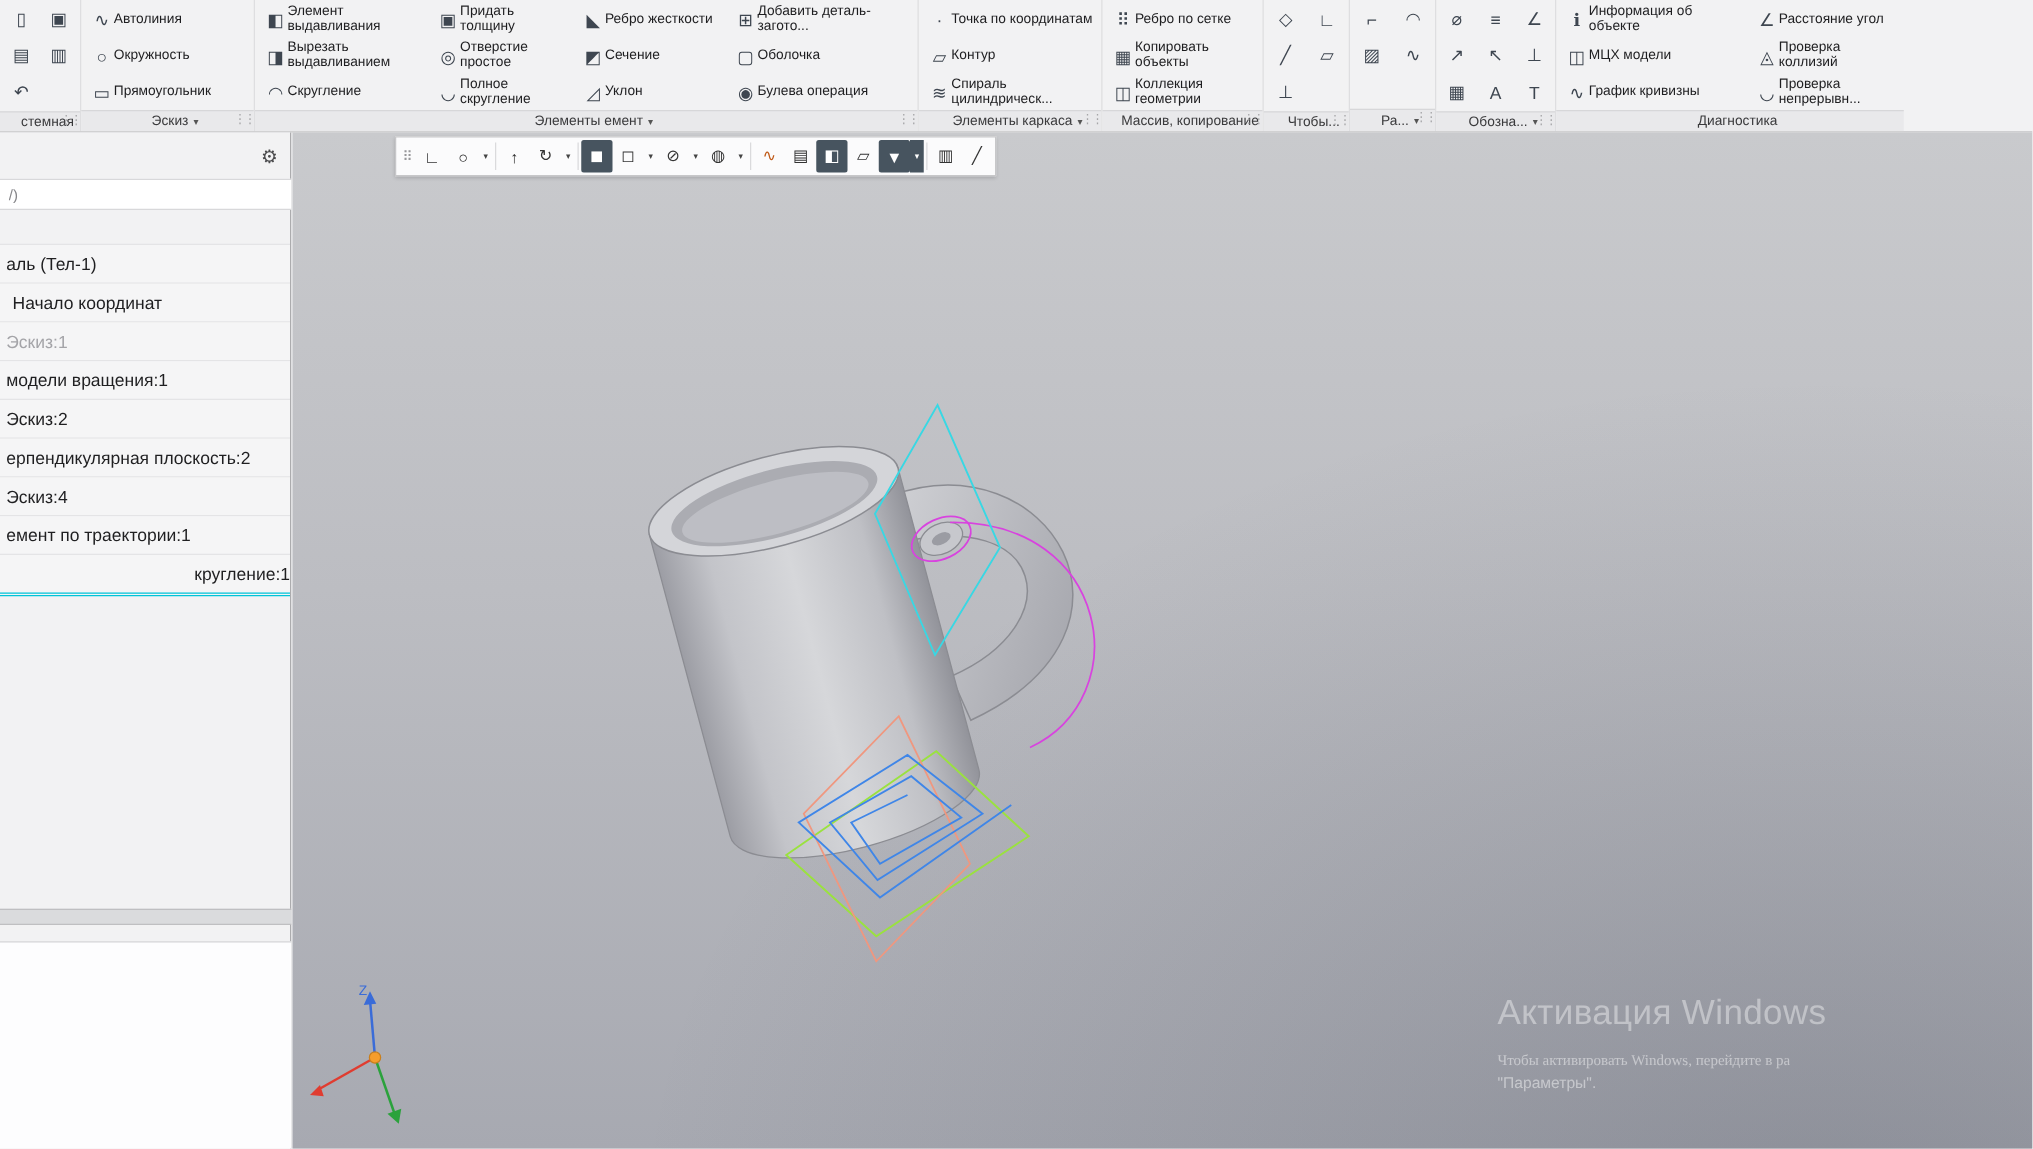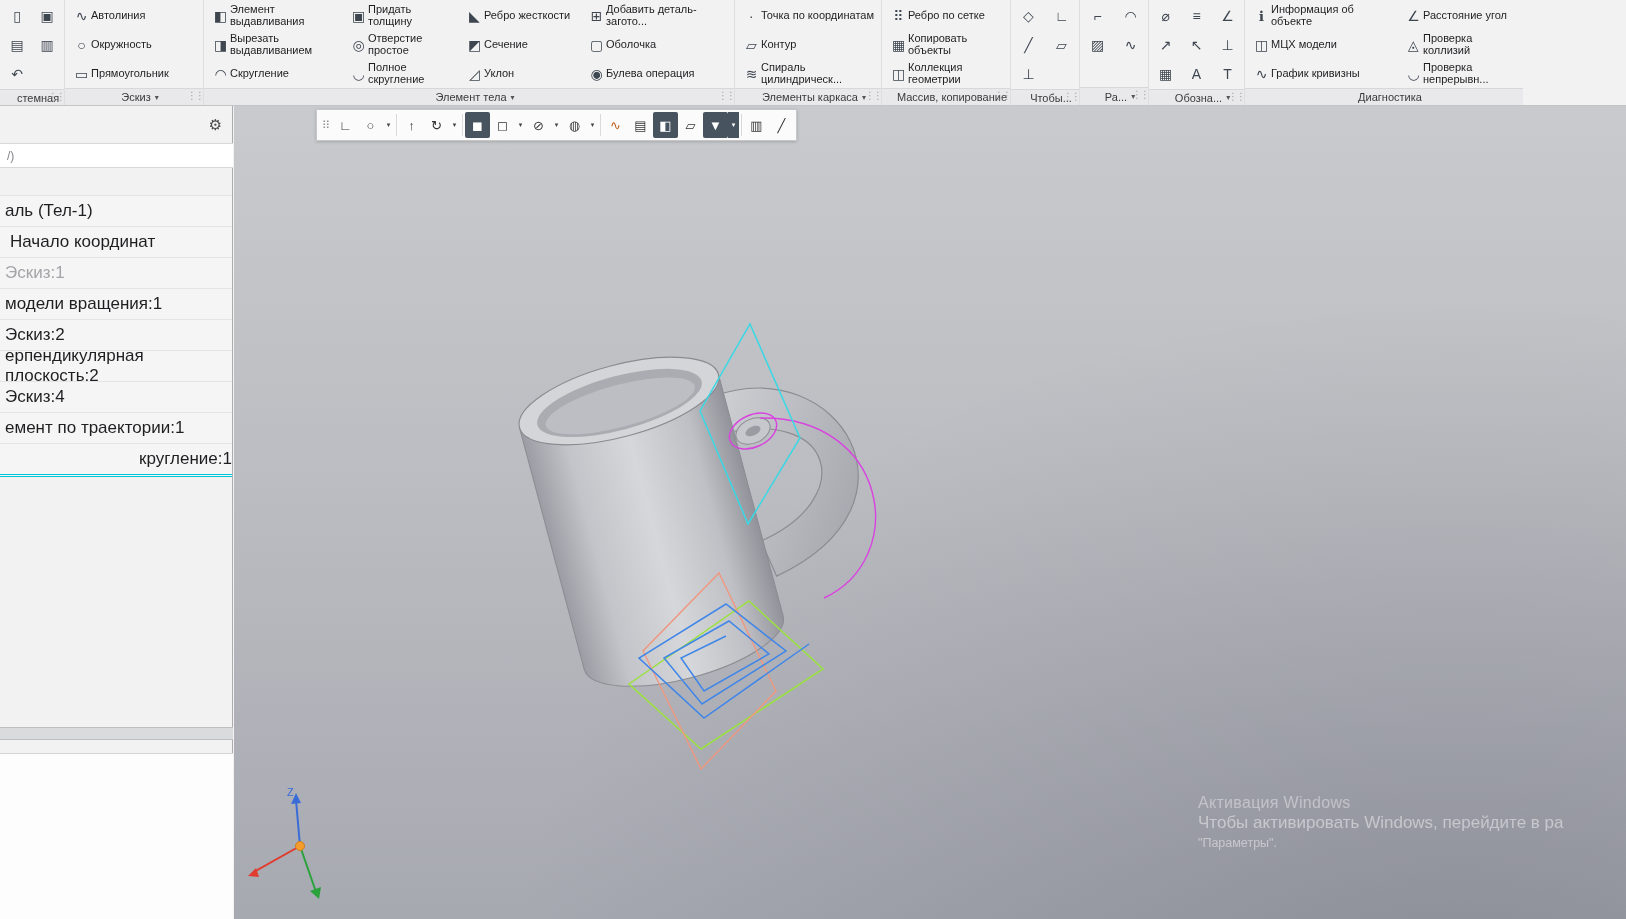--- a/index.html
+++ b/index.html
@@ -26,21 +26,21 @@
   .gcaret{margin-left:4px;font-size:8px;color:#555;}
   .ghandle{position:absolute;right:0;top:1px;color:#a6a6a8;font-size:10px;letter-spacing:-2px;cursor:pointer;}
   
   .panel{position:absolute;top:106px;left:0;width:233px;bottom:0;background:#f2f2f3;border-right:1px solid #acacae;box-sizing:border-box;}
   .ptool{height:37px;position:relative;}
   .gear{position:absolute;right:5px;top:7px;width:23px;height:23px;display:flex;align-items:center;justify-content:center;
     font-size:15px;color:#4a4a4c;cursor:pointer;border-radius:3px;}
   .psearch{display:block;width:233px;height:25px;background:#fff;border:none;border-top:1px solid #d8d8da;border-bottom:1px solid #d8d8da;
     box-sizing:border-box;padding:0 0 0 7px;font-size:12px;color:#86868a;font-family:inherit;outline:none;}
   .ptree{margin-top:27px;border-top:1px solid #e4e4e6;}
-  .titem{height:30px;display:flex;align-items:center;padding-left:5px;font-size:17px;color:#1f1f21;
+  .titem{height:30px;display:flex;align-items:center;padding-left:5px;font-size:14px;color:#1f1f21;
     border-bottom:1px solid #e4e4e6;background:#f5f5f6;cursor:default;}
   .titem.pad{padding-left:10px;}
   .titem.muted{color:#a4a4a8;}
   .titem.selected{border-bottom:3px double #00c4d8;justify-content:flex-end;}
   .splitbar{position:absolute;left:0;width:233px;top:621px;height:13px;background:#dadbdd;
     border-top:1px solid #bfbfc1;border-bottom:1px solid #bfbfc1;box-sizing:border-box;cursor:row-resize;}
   .pbottom{position:absolute;left:0;width:233px;top:647px;bottom:0;background:#fdfdfe;border-top:1px solid #d4d4d6;}
   
   .viewport{position:absolute;left:234px;top:106px;right:0;bottom:0;overflow:hidden;
     background:
@@ -54,22 +54,22 @@
   .vhandle{width:14px;height:26px;display:flex;align-items:center;justify-content:center;color:#97979a;font-size:11px;cursor:grab;}
   .vbtn{width:25px;height:26px;display:flex;align-items:center;justify-content:center;font-size:13px;color:#333;
     cursor:pointer;border-radius:2px;}
   .vbtn.active{background:#47545f;color:#fff;}
   .vcaret{width:11px;height:26px;display:flex;align-items:center;justify-content:center;font-size:7px;color:#444;cursor:pointer;}
   .vcaret.active{background:#47545f;color:#fff;}
   .vdiv{width:1px;height:22px;background:#dadadc;margin:0 2px;}
   .curveic{color:#c05a18;}
   
   .wm{position:absolute;left:964px;top:688px;pointer-events:none;color:rgba(255,255,255,0.40);}
-  .wm-title{font-size:16px;letter-spacing:.3px;}
-  .wm-sub{font-size:17px;margin-top:1px;color:rgba(255,255,255,0.46);}
+  .wm-title{font-size:28px;letter-spacing:.3px;}
+  .wm-sub{font-size:12px;margin-top:15px;color:rgba(255,255,255,0.46);font-family:Liberation Serif, serif;}
   .wm-sub2{font-size:12.5px;margin-top:3px;color:rgba(255,255,255,0.46);}
 </style>
 </head>
 <body>
 
 <div class="ribbon">
 
   <div class="rgroup">
     <div class="rc sysgrid">
       <div class="gbtn">
@@ -171,21 +171,21 @@
             <span class="ric">▢</span>
             <span class="rlb">Оболочка</span>
           </div>
         <div class="rbtn">
             <span class="ric">◉</span>
             <span class="rlb">Булева операция</span>
           </div>
       </div>
     </div>
     <div class="gfoot">
-      <span>Элемент тела</span>
+      <span>Элементы емент</span>
       <span class="gcaret">▾</span>
       <span class="ghandle">⋮⋮</span>
     </div>
   </div>
 
   <div class="rgroup">
     <div class="rc">
       <div class="rcol" style="width:140px;">
         <div class="rbtn">
             <span class="ric">∙</span>

